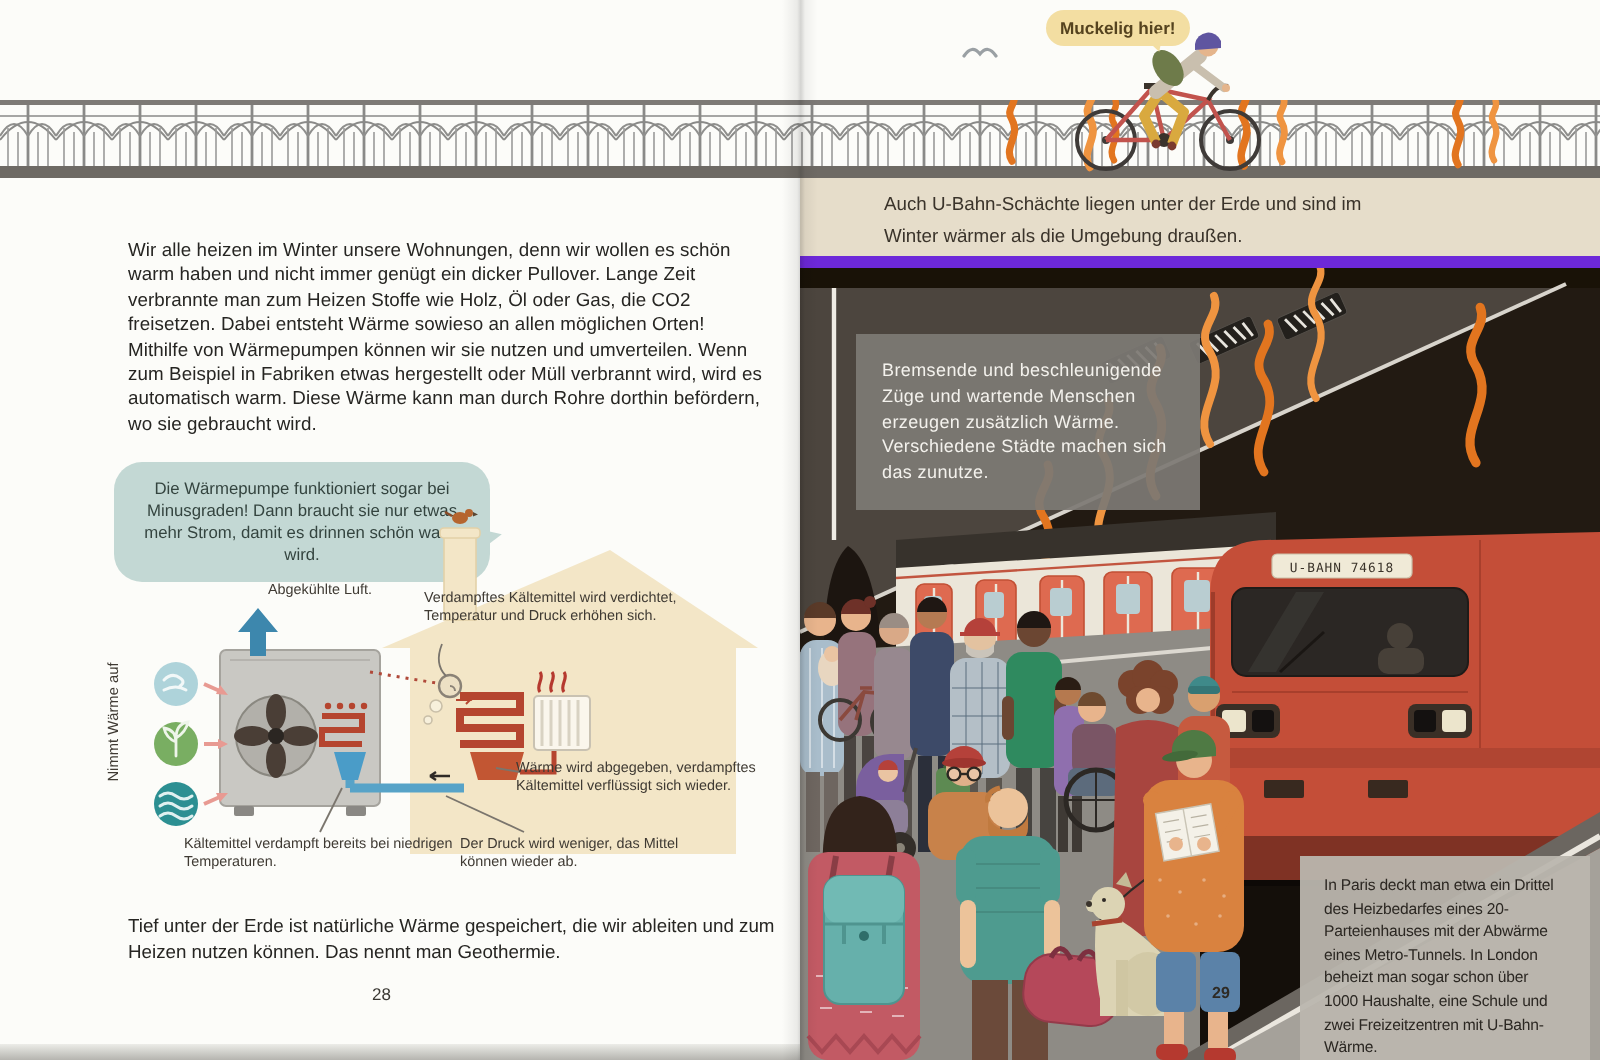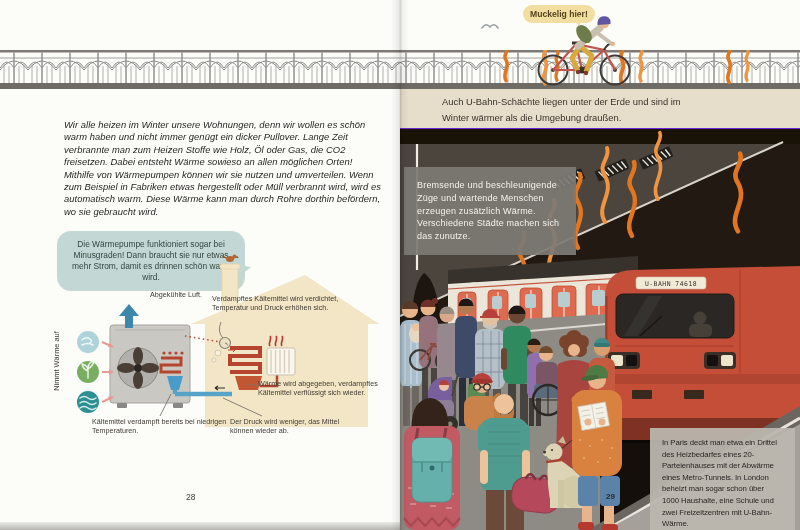--- a/index.html
+++ b/index.html
@@ -1,36 +1,36 @@
 <!DOCTYPE html>
 <html><head>
 <meta charset="utf-8">
 <style>
   html,body{margin:0;padding:0;background:#e8e8e4;}
   .stage{position:relative;width:800px;height:530px;background:#fcfcf9;overflow:hidden;
          font-family:"Liberation Sans",sans-serif;color:#2c2c2a;padding-left:48px;}
   .abs{position:absolute;}
   
-  .intro{left:64px;top:119px;width:320px;font-size:9.4px;line-height:12.4px;letter-spacing:.05px;color:#262522;font-style:italic;}
+  .intro{left:64px;top:119px;width:320px;font-size:9.4px;line-height:12.4px;letter-spacing:.05px;color:#262522;}
   .bubble-teal{left:57px;top:231px;width:164px;padding:8px 12px;background:#c3d8d4;border-radius:14px;
        font-size:8.4px;line-height:11px;text-align:center;color:#34443f;}
   .bubble-teal:after{content:"";position:absolute;right:-13px;top:30px;width:0;height:0;
        border:7px solid transparent;border-left:15px solid #c3d8d4;transform:rotate(-12deg);}
   .lbl{font-size:7.2px;line-height:9.3px;color:#3f3a33;text-align:left;z-index:3;}
   .vlabel{left:52px;top:404px;width:86px;transform:rotate(-90deg);transform-origin:0 0;
        font-size:7.4px;color:#3f3a33;text-align:center;z-index:3;}
   .footer-note{left:64px;top:457px;width:335px;font-size:9.4px;line-height:12.6px;color:#262522;}
   .pagenum{font-size:8.5px;color:#3a3833;}
   .pnum-l{left:186px;top:492px;}
   
   .rpage{left:400px;top:0;width:400px;height:530px;}
-  .caption-strip{left:0;top:88px;width:400px;height:40px;background:#e6ddca;border-bottom:1px solid #6d28d9;}
+  .caption-strip{left:0;top:88px;width:400px;height:40px;background:#e6ddca;border-bottom:6px solid #6d28d9;}
   .caption-text{left:42px;top:6px;width:240px;font-size:9.4px;line-height:15.5px;color:#3a332a;}
   .infobox{z-index:6;}
-  .box-trains{left:4px;top:167px;width:146px;padding:12px 13px;background:rgba(125,122,116,.93);
+  .box-trains{left:28px;top:167px;width:146px;padding:12px 13px;background:rgba(125,122,116,.93);
        color:#f4f2ed;font-size:9px;line-height:12.8px;letter-spacing:.2px;}
   .box-cities{left:250px;top:428px;width:121px;padding:9px 12px;background:rgba(186,182,174,.95);
        color:#2b2722;font-size:7.8px;line-height:11.6px;letter-spacing:-.1px;}
   .pnum-r{left:206px;top:492px;z-index:7;color:#2e2a24;font-weight:bold;font-size:8px;}
   
   .bridge{left:0;top:50px;z-index:5;}
   .cyclist{left:520px;top:12px;z-index:6;}
   .bird-top{left:481px;top:22px;z-index:6;}
   .bubble-yellow{left:523px;top:5px;padding:4px 7px;background:#f3dea2;border-radius:10px;z-index:7;
        font-size:8.6px;font-weight:bold;color:#55431f;white-space:nowrap;}
@@ -195,27 +195,28 @@
     </g>
 
     <g stroke="#7a756d" stroke-width=".9" fill="none">
       <path d="M166,72 Q162,82 168,88"></path>
       <path d="M205,136 L193,134"></path>
       <path d="M105,166 L116,144"></path>
       <path d="M207,166 L168,148"></path>
     </g>
   </svg>
 
-  <div class="abs lbl" style="left:112px;top:290px;width:90px;text-align:right">Abgekühlte Luft.</div>
+  <div class="abs lbl" style="left:134px;top:290px;width:90px;text-align:left">Abgekühlte Luft.</div>
   <div class="abs lbl" style="left:212px;top:294px;width:132px">Verdampftes Kältemittel wird verdichtet, Temperatur und Druck erhöhen sich.</div>
   <div class="abs lbl" style="left:92px;top:417px;width:140px">Kältemittel verdampft bereits bei niedrigen Temperaturen.</div>
   <div class="abs lbl" style="left:258px;top:379px;width:120px">Wärme wird abgegeben, verdampftes Kältemittel verflüssigt sich wieder.</div>
   <div class="abs lbl" style="left:230px;top:417px;width:112px">Der Druck wird weniger, das Mittel können wieder ab.</div>
   <div class="abs vlabel">Nimmt Wärme auf</div>
 
+  <div class="abs footer-note">Tief unter der Erde ist natürliche Wärme gespeichert, die wir ableiten und zum Heizen nutzen können. Das nennt man Geothermie.</div>
   <div class="abs pagenum pnum-l">28</div>
   <div class="abs page-edge"></div>
 
   <div class="abs rpage">
 
     <svg class="abs" style="left:0;top:88px" width="400" height="442" viewBox="0 0 400 442">
       <defs>
           <path id="fl2" d="M0,34 C-5,26 5,20 0,11 C-4,5 3,2 1,-3" fill="none"></path>
         </defs>
 

